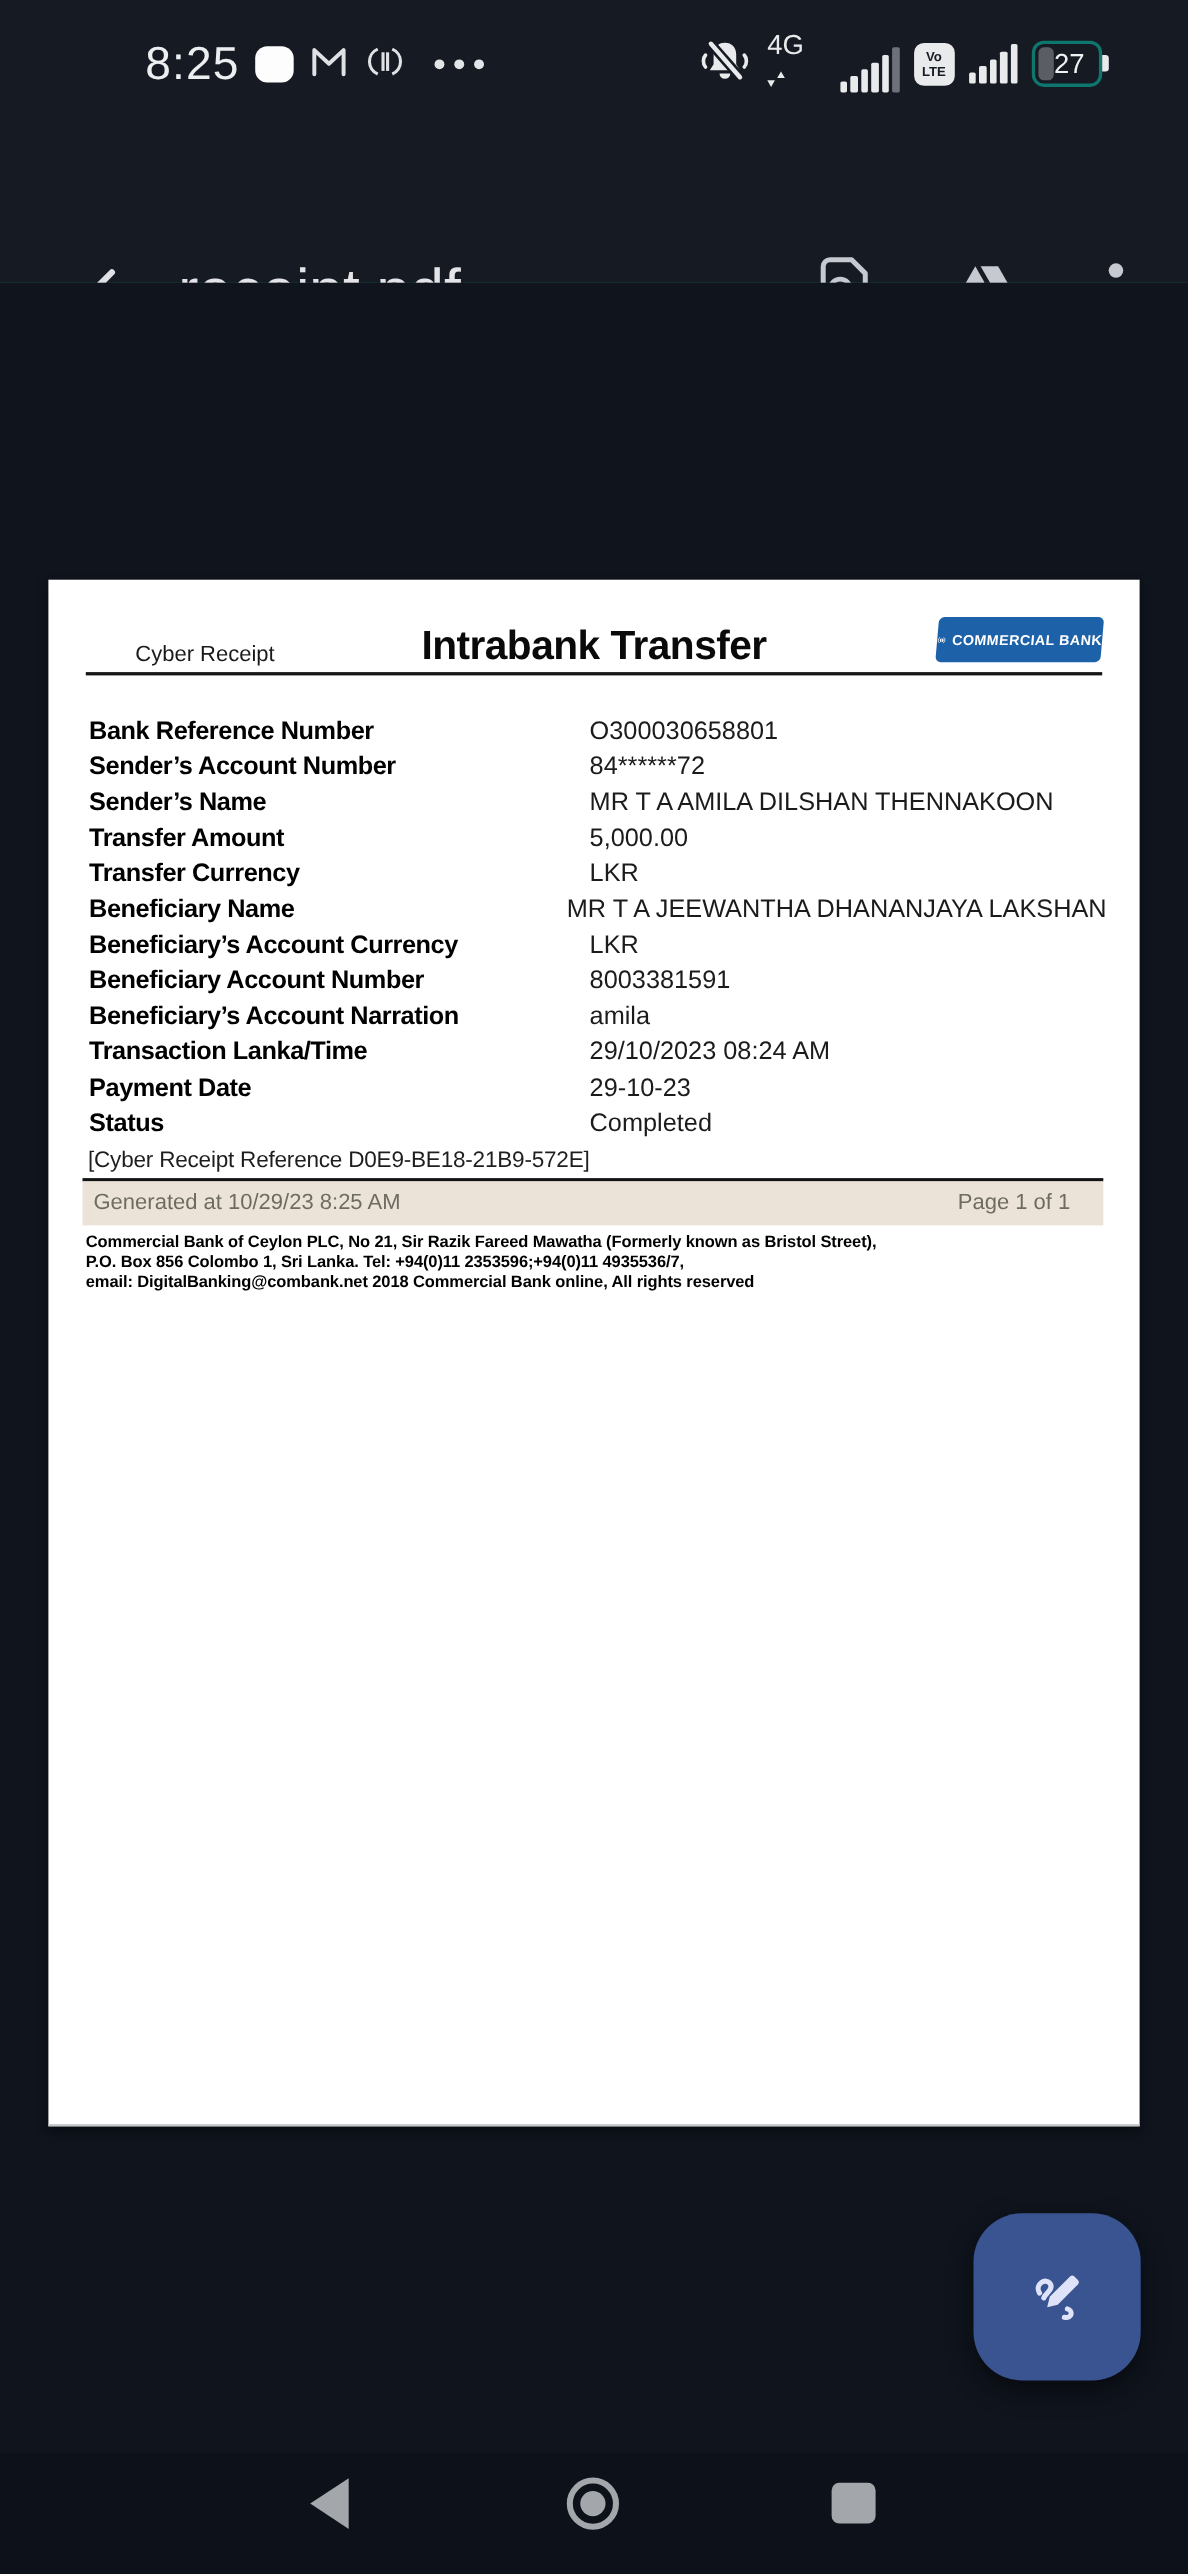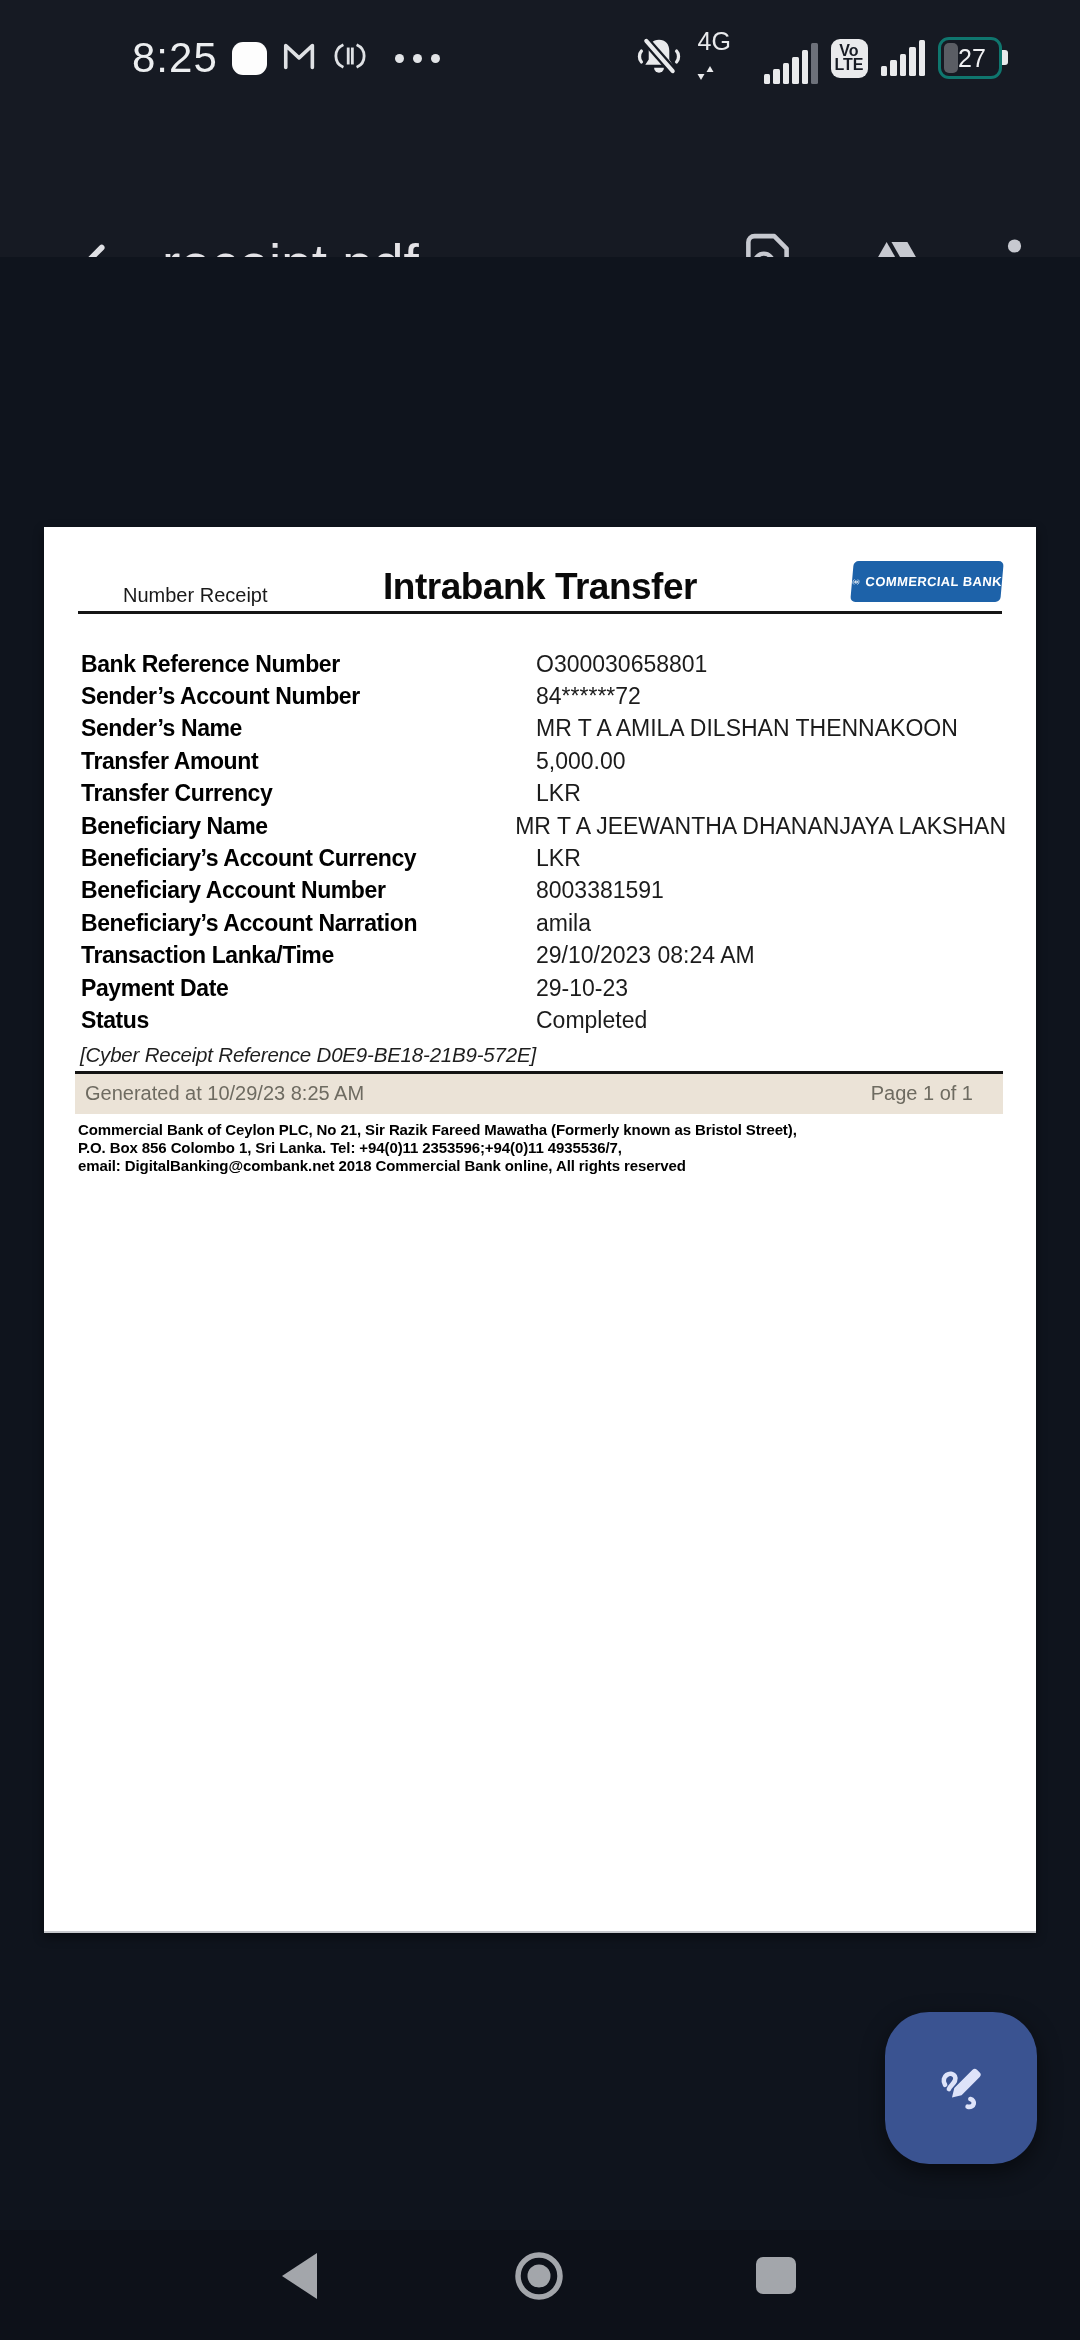--- a/index.html
+++ b/index.html
@@ -15,21 +15,21 @@
   .sb-dots i{width:9px;height:9px;border-radius:50%;background:#e2e4e7;}
   .sb-right{position:absolute;right:70px;top:26px;height:64px;display:flex;align-items:center;gap:13px;}
   .net{position:relative;width:122px;height:58px;}
   .net-type{position:absolute;left:2px;top:-2px;font-size:25px;font-weight:500;color:#e9eaec;}
   .net-arrows{position:absolute;left:0;bottom:2px;}
   .bars{display:flex;align-items:flex-end;gap:3px;}
   .bars i{width:6.5px;border-radius:1.5px;background:#e9eaec;display:block;}
   .bars .dim{background:#6d717a;}
   .net .bars{position:absolute;right:0;bottom:3px;}
   .volte{width:37px;height:39px;border-radius:9px;background:#e9eaec;display:flex;flex-direction:column;
-         align-items:center;justify-content:center;color:#171b24;font-size:16px;font-weight:bold;line-height:14px;}
+         align-items:center;justify-content:center;color:#171b24;font-size:12px;font-weight:bold;line-height:14px;}
   .battery{position:relative;width:58px;height:36px;border:3px solid #0f766e;border-radius:11px;margin-right:8px;}
   .battery .nub{position:absolute;right:-9px;top:10px;width:6px;height:15px;border-radius:0 3px 3px 0;background:#e9eaec;}
   .battery .fill{position:absolute;left:3px;top:3px;bottom:3px;width:14px;border-radius:5px;background:#5a5d64;}
   .battery .pct{position:absolute;inset:0;display:flex;align-items:center;justify-content:center;
                 font-size:25px;color:#f0f1f3;padding-left:4px;}
 
   .app-row{position:absolute;top:90px;left:0;width:1080px;height:167px;}
   .icon-btn{position:absolute;background:none;border:none;padding:0;cursor:pointer;}
   .back-btn{left:72px;top:146px;width:62px;height:62px;}
   .doc-title{position:absolute;left:162px;top:142px;font-size:55px;font-weight:400;color:#e4e3e7;}
@@ -46,21 +46,21 @@
             font-weight:bold;letter-spacing:-0.5px;color:#0a0a0a;}
   .bank-logo{position:absolute;left:808px;top:34px;width:150px;height:41px;background:#1d62a9;
              border-radius:5px;transform:skewX(-5deg);display:flex;align-items:center;
              justify-content:center;gap:6px;}
   .bank-logo .txt{color:#fff;font-size:13px;font-weight:bold;letter-spacing:.4px;white-space:nowrap;}
   .rule1{position:absolute;left:34px;top:84px;width:924px;height:3px;background:#161616;}
   .rows{position:absolute;left:37px;top:121px;right:30px;}
   .row{display:flex;align-items:center;height:32.4px;}
   .row .lbl{width:455px;font-size:23px;font-weight:700;color:#000;letter-spacing:-0.4px;}
   .row .val{font-size:23px;color:#1b1b1b;white-space:nowrap;}
-  .ref-line{position:absolute;left:36px;top:516px;font-size:20.5px;color:#1e1e1e;letter-spacing:-0.2px;font-style:italic;}
+  .ref-line{position:absolute;left:36px;top:516px;font-size:20.5px;color:#1e1e1e;letter-spacing:-0.2px;}
   .rule2{position:absolute;left:31px;top:544px;width:928px;height:3px;background:#141414;}
   .gen-bar{position:absolute;left:31px;top:547px;width:928px;height:40px;background:#ebe3d7;
            display:flex;align-items:center;justify-content:space-between;
            padding:0 30px 2px 10px;box-sizing:border-box;font-size:20px;color:#6e6b61;}
   .pdf-footer{position:absolute;left:34px;top:594px;font-size:15px;font-weight:bold;
               line-height:18px;color:#000;letter-spacing:-0.1px;}
 
   
   .fab{position:absolute;left:885px;top:2012px;width:152px;height:152px;border:none;cursor:pointer;
        border-radius:44px;background:#3a5391;display:flex;align-items:center;justify-content:center;
@@ -182,21 +182,21 @@
           <circle cx="7.5" cy="29" r="6.6" fill="#c7c9d0"></circle>
           <circle cx="7.5" cy="50" r="6.6" fill="#c7c9d0"></circle>
         </svg>
       </button>
     </div>
   </div>
 
   <div class="viewer">
     <div class="page">
 
-      <div class="doc-type">Number Receipt</div>
+      <div class="doc-type">Cyber Receipt</div>
       <div class="rc-title">Intrabank Transfer</div>
 
       <div class="bank-logo">
         <svg width="24" height="24" viewBox="0 0 28 26">
           <path d="M9 3.5 a11 11 0 0 0 0 19" fill="none" stroke="#fff" stroke-width="2.6"></path>
           <circle cx="15.5" cy="13" r="6.6" fill="#fff"></circle>
           <rect x="14.3" y="5.5" width="2.4" height="15" fill="#1d62a9"></rect>
           <path d="M21 3.5 a11 11 0 0 1 0 19" fill="none" stroke="#fff" stroke-width="2.6"></path>
         </svg>
         <span class="txt">COMMERCIAL BANK</span>

